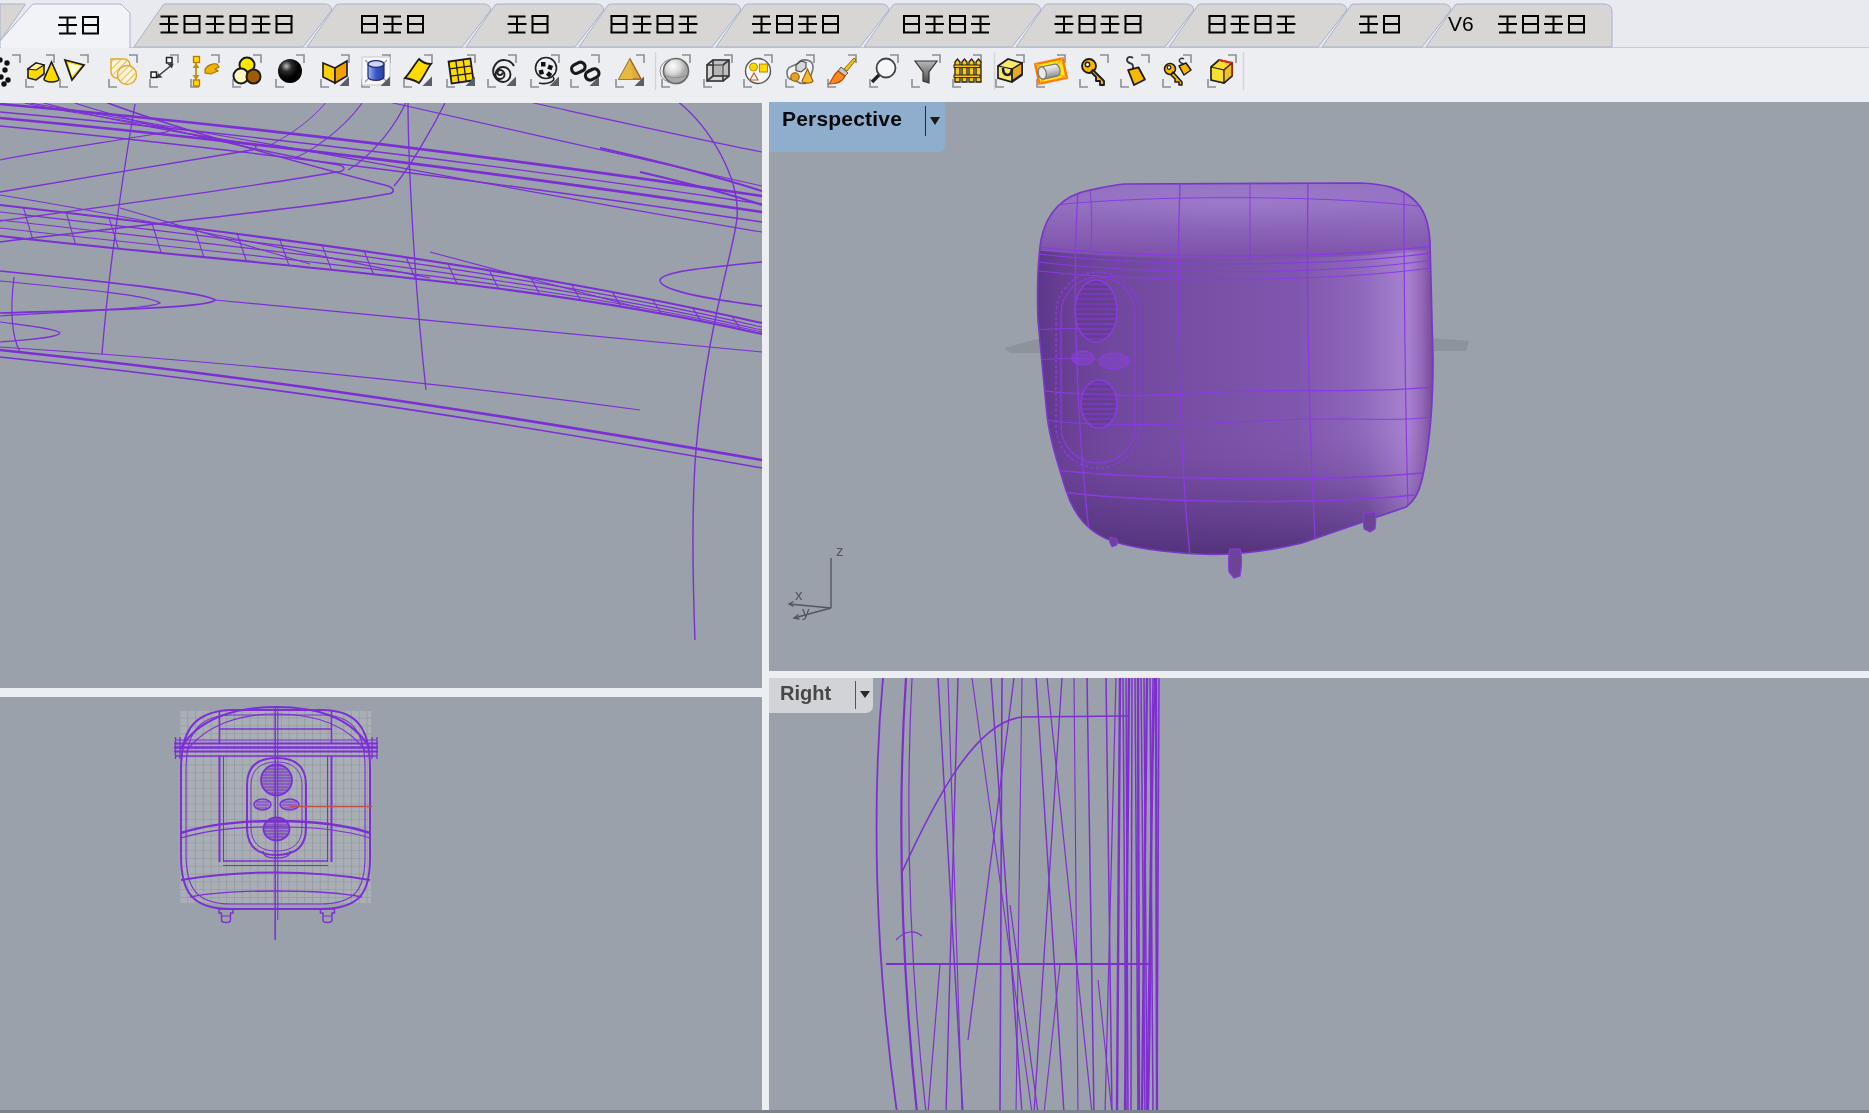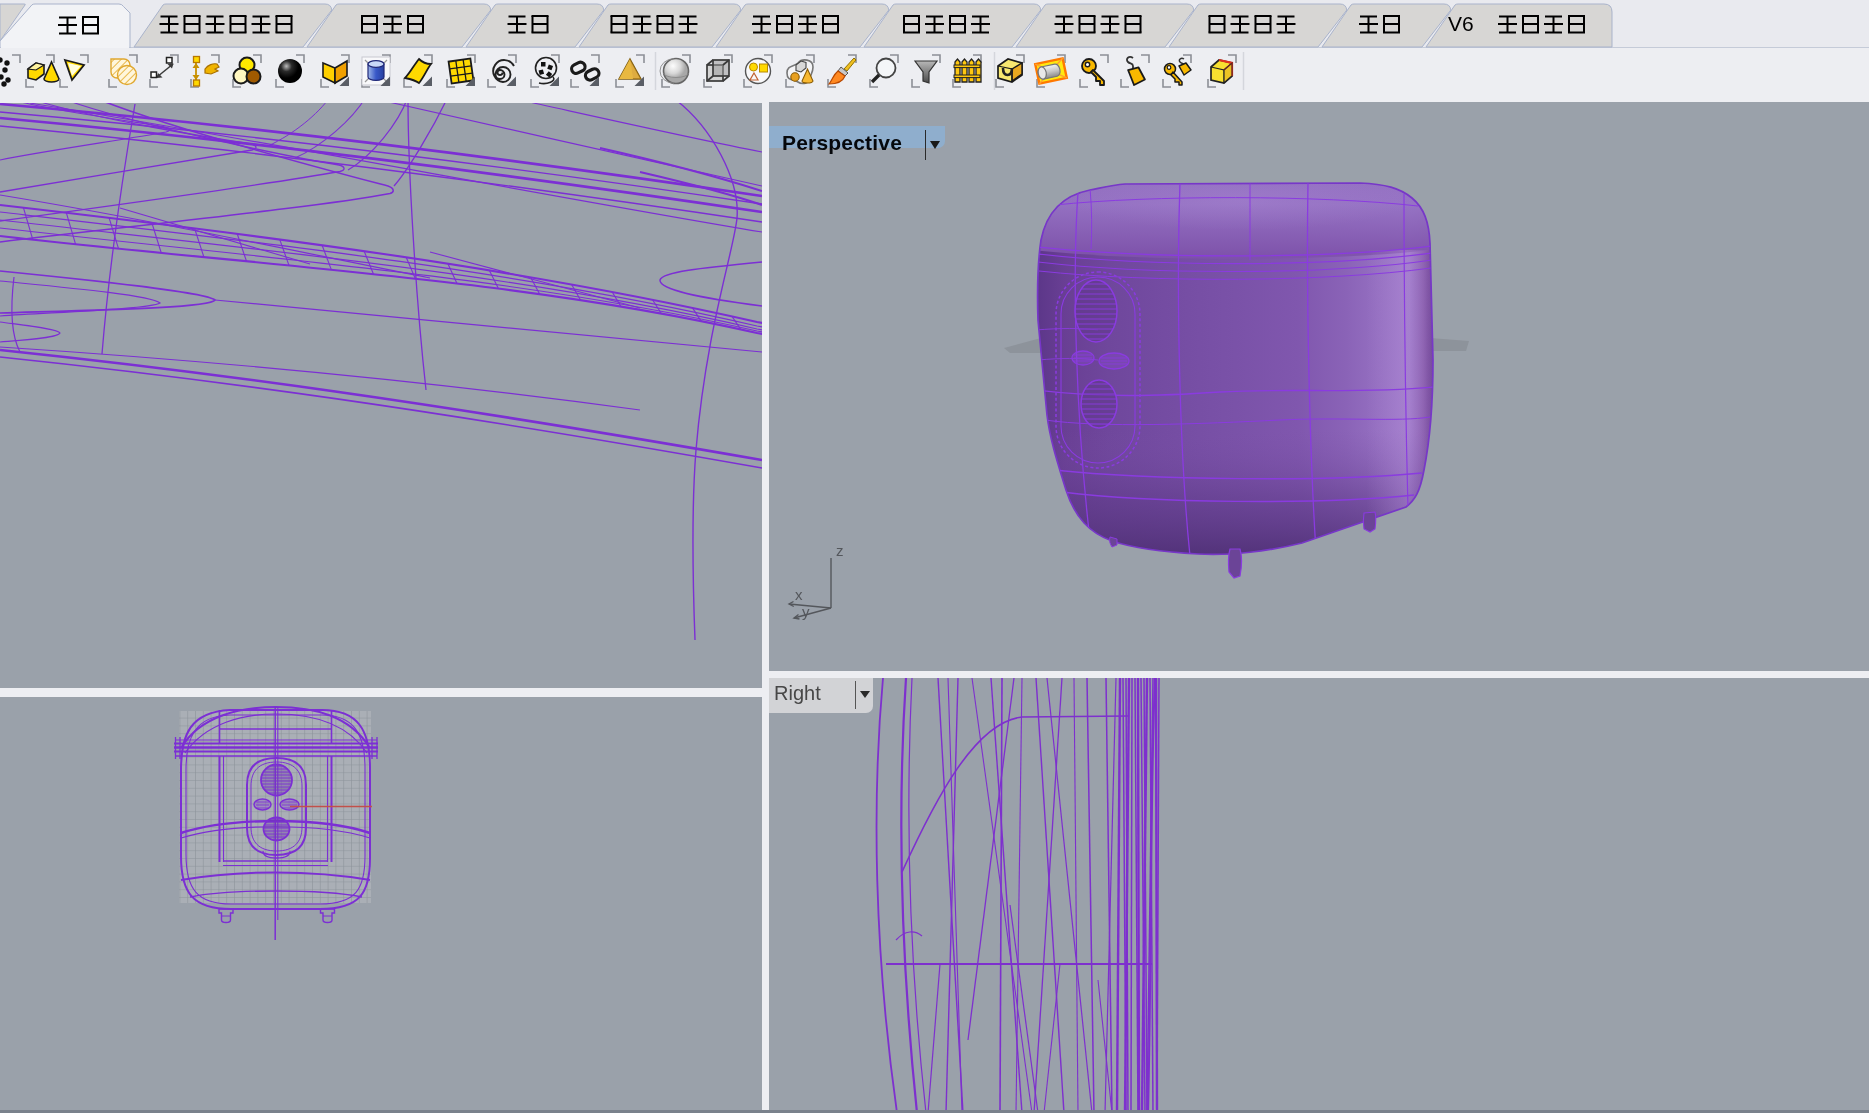--- a/index.html
+++ b/index.html
@@ -746,21 +746,21 @@
           <line x1="831" y1="608" x2="794" y2="618"></line>
           <path d="M793.5,601.5 L789,604 L793.8,606.5"></path>
           <path d="M798.5,614.5 L794,618 L799.5,619"></path>
         </g>
         <g font-family="Liberation Sans" font-size="15" fill="#54575C">
           <text x="836" y="556">z</text>
           <text x="795" y="600">x</text>
           <text x="802" y="617">y</text>
         </g>
       </svg>
-      <div class="abs" style="left:7px;top:7px;width:176px;height:22px;background:#8FAECD;border-radius:0 0 7px 0;margin-top:24px;">
+      <div class="abs" style="left:7px;top:7px;width:176px;height:50px;background:#8FAECD;border-radius:0 0 7px 0;">
         <span class="abs" style="left:13px;top:5px;font-size:21px;font-weight:bold;color:#06080C;letter-spacing:0.2px">Perspective</span>
         <div class="abs" style="left:156px;top:4px;width:1px;height:30px;background:#2A2A2A"></div>
         <div class="abs" style="left:161px;top:15px;width:0;height:0;border-left:5.5px solid transparent;border-right:5.5px solid transparent;border-top:8px solid #1A1A1A"></div>
       </div>
     </div>
     <div class="abs" style="left:762px;top:678px;width:1107px;height:435px;background:#9AA1AA">
       <div class="abs" style="left:0;top:0;width:7px;height:435px;background:#EDEEF2"></div>
       <svg class="abs" style="left:7px;top:0" width="1100" height="435" viewBox="769 678 1100 435">
         <g fill="none" stroke="#7E30CE">
           <path d="M883,678 C872,800 874,950 897,1113" stroke-width="1.8"></path>
@@ -799,18 +799,18 @@
           <path d="M1159,678 L1157,1113" stroke-width="1.5"></path>
           <path d="M1155,678 C1150,800 1152,950 1148,1113" stroke-width="2.0"></path>
           <path d="M940,964 L928,1113" stroke-width="1.2"></path>
           <path d="M1010,905 L1038,1113" stroke-width="1.2"></path>
           <path d="M1060,964 L1044,1113" stroke-width="1.1"></path>
           <path d="M1098,980 L1112,1113" stroke-width="1.1"></path>
           <path d="M896,940 C905,930 915,930 922,936" stroke-width="1.2"></path>
         </g>
       </svg>
       <div class="abs" style="left:7px;top:0;width:104px;height:35px;background:#D2D3D6;border-radius:0 0 7px 0;">
-        <span class="abs" style="left:5px;top:4px;font-size:20px;font-weight:normal;color:#474747">Right</span>
+        <span class="abs" style="left:11px;top:4px;font-size:20px;font-weight:bold;color:#474747">Right</span>
         <div class="abs" style="left:86px;top:3px;width:1px;height:28px;background:#555"></div>
         <div class="abs" style="left:91px;top:13px;width:0;height:0;border-left:5px solid transparent;border-right:5px solid transparent;border-top:7px solid #2A2A2A"></div>
       </div>
     </div>
     <div class="abs" style="left:0;top:1110px;width:1869px;height:3px;background:#7A828C"></div>
   </div>
 </body></html>

